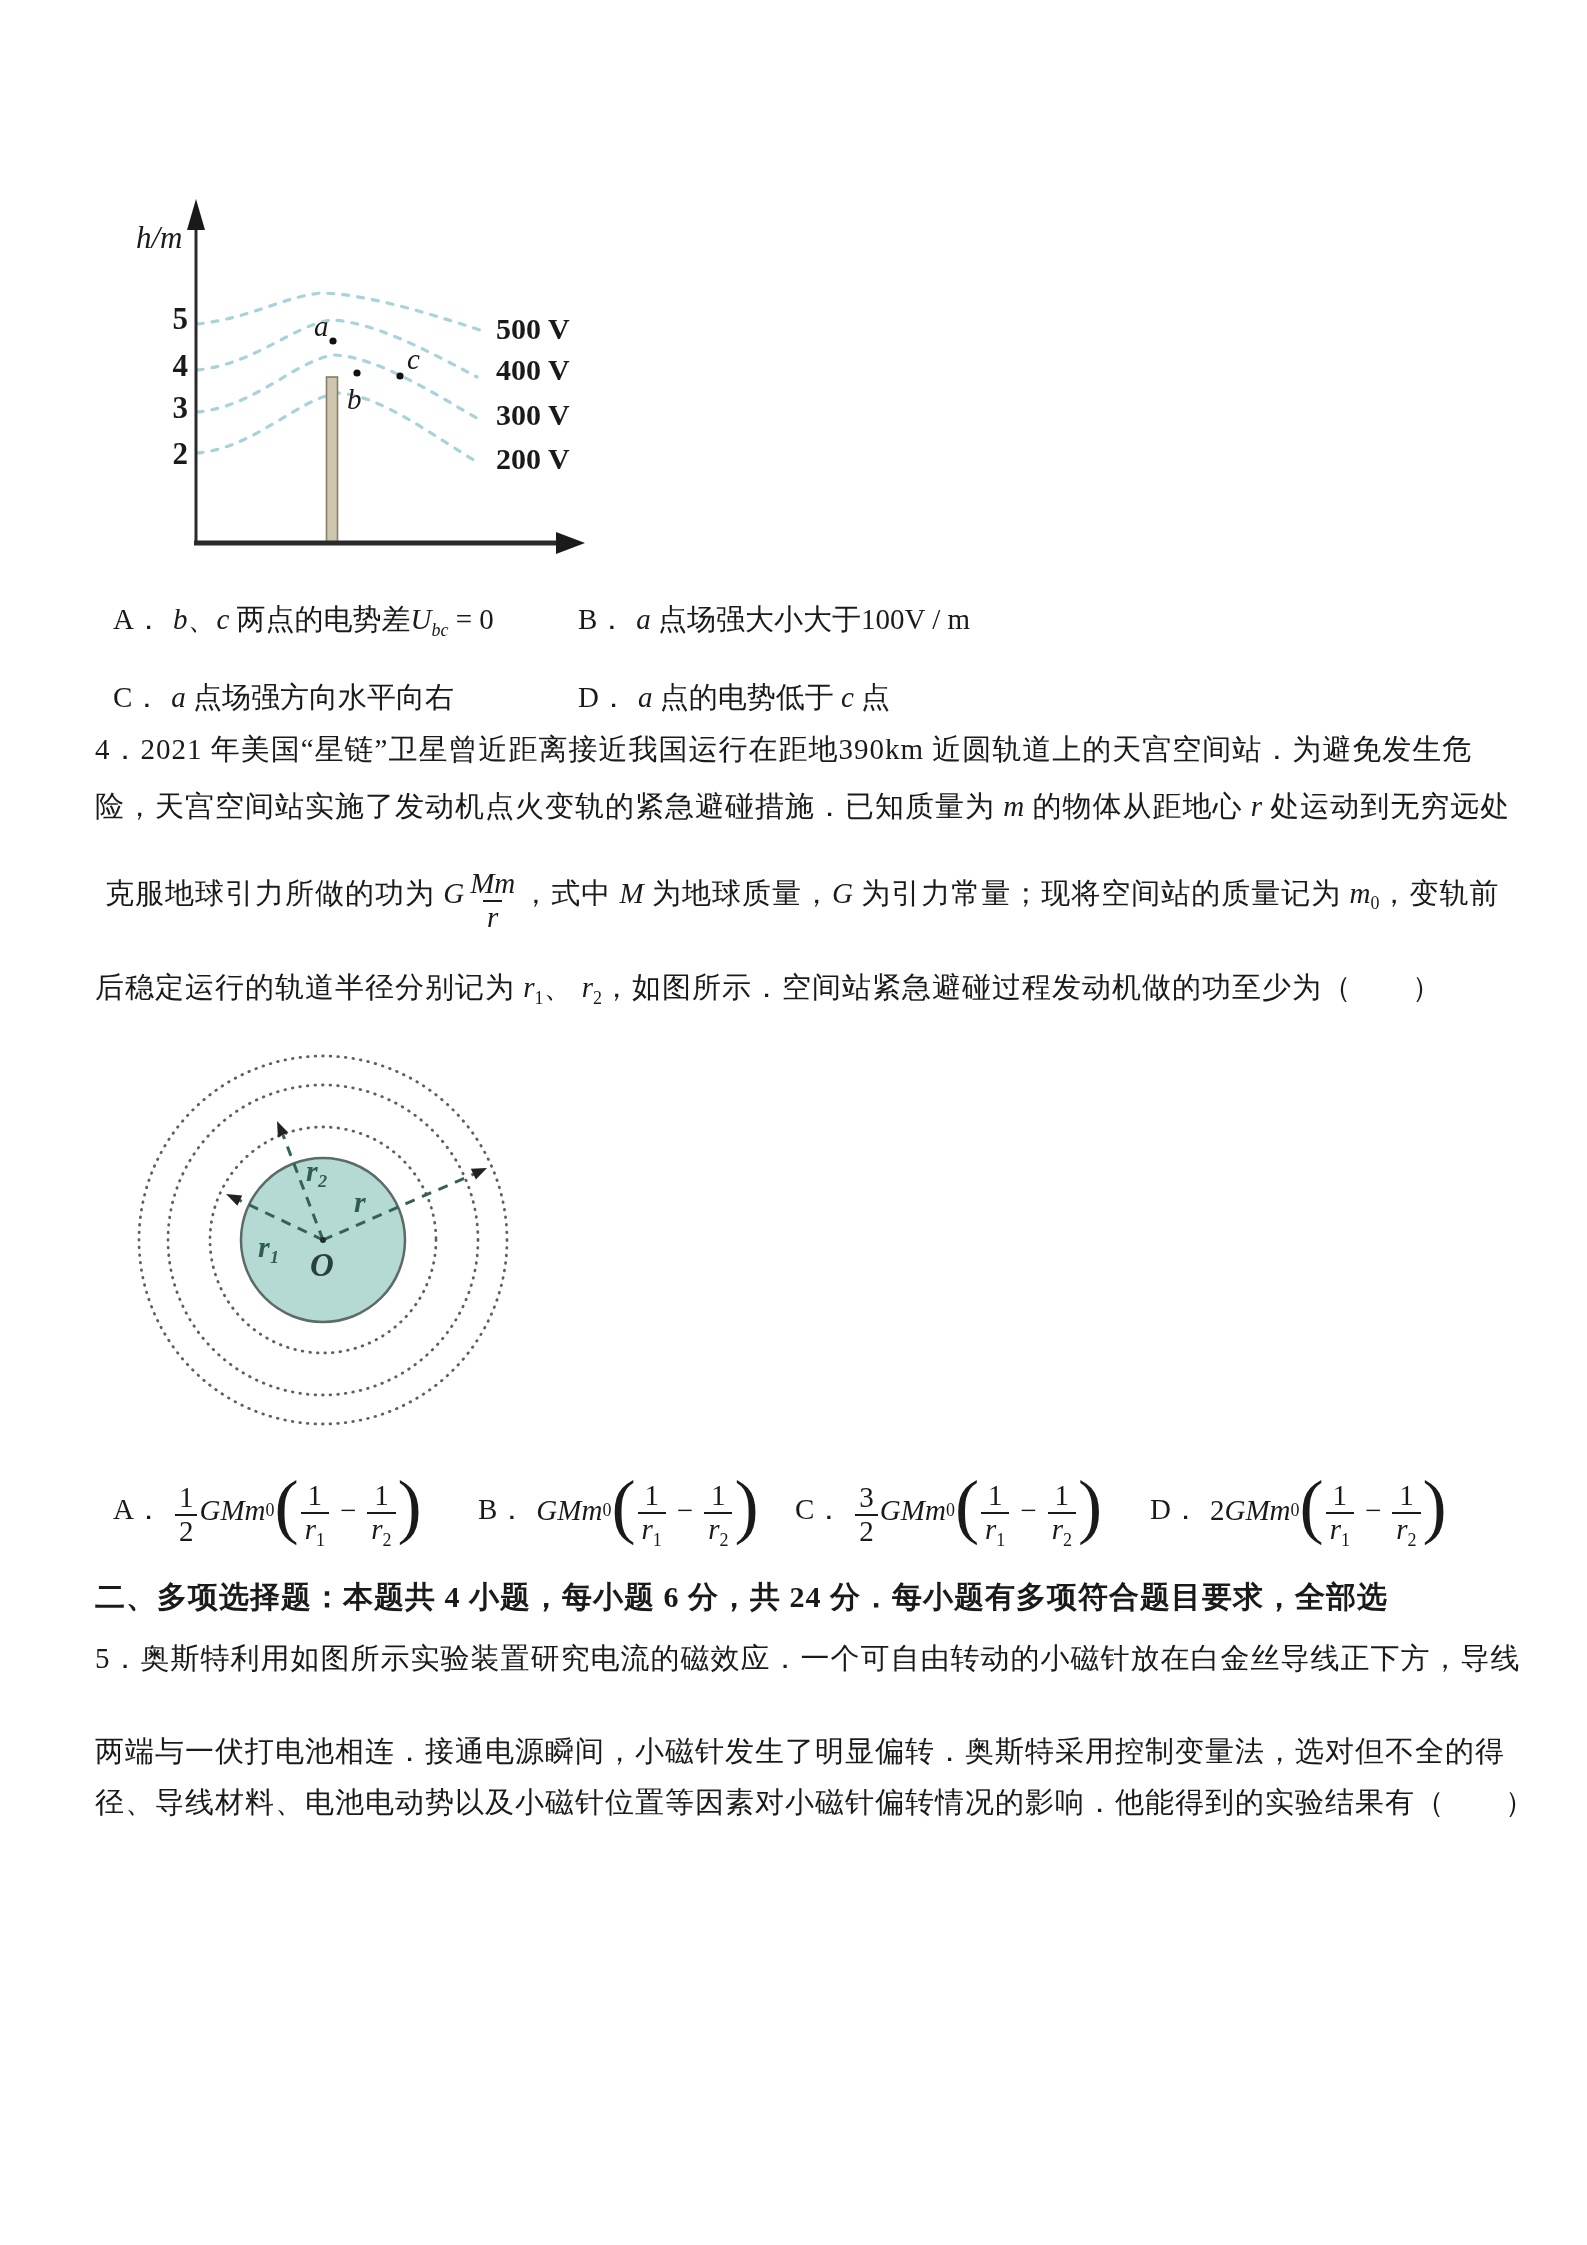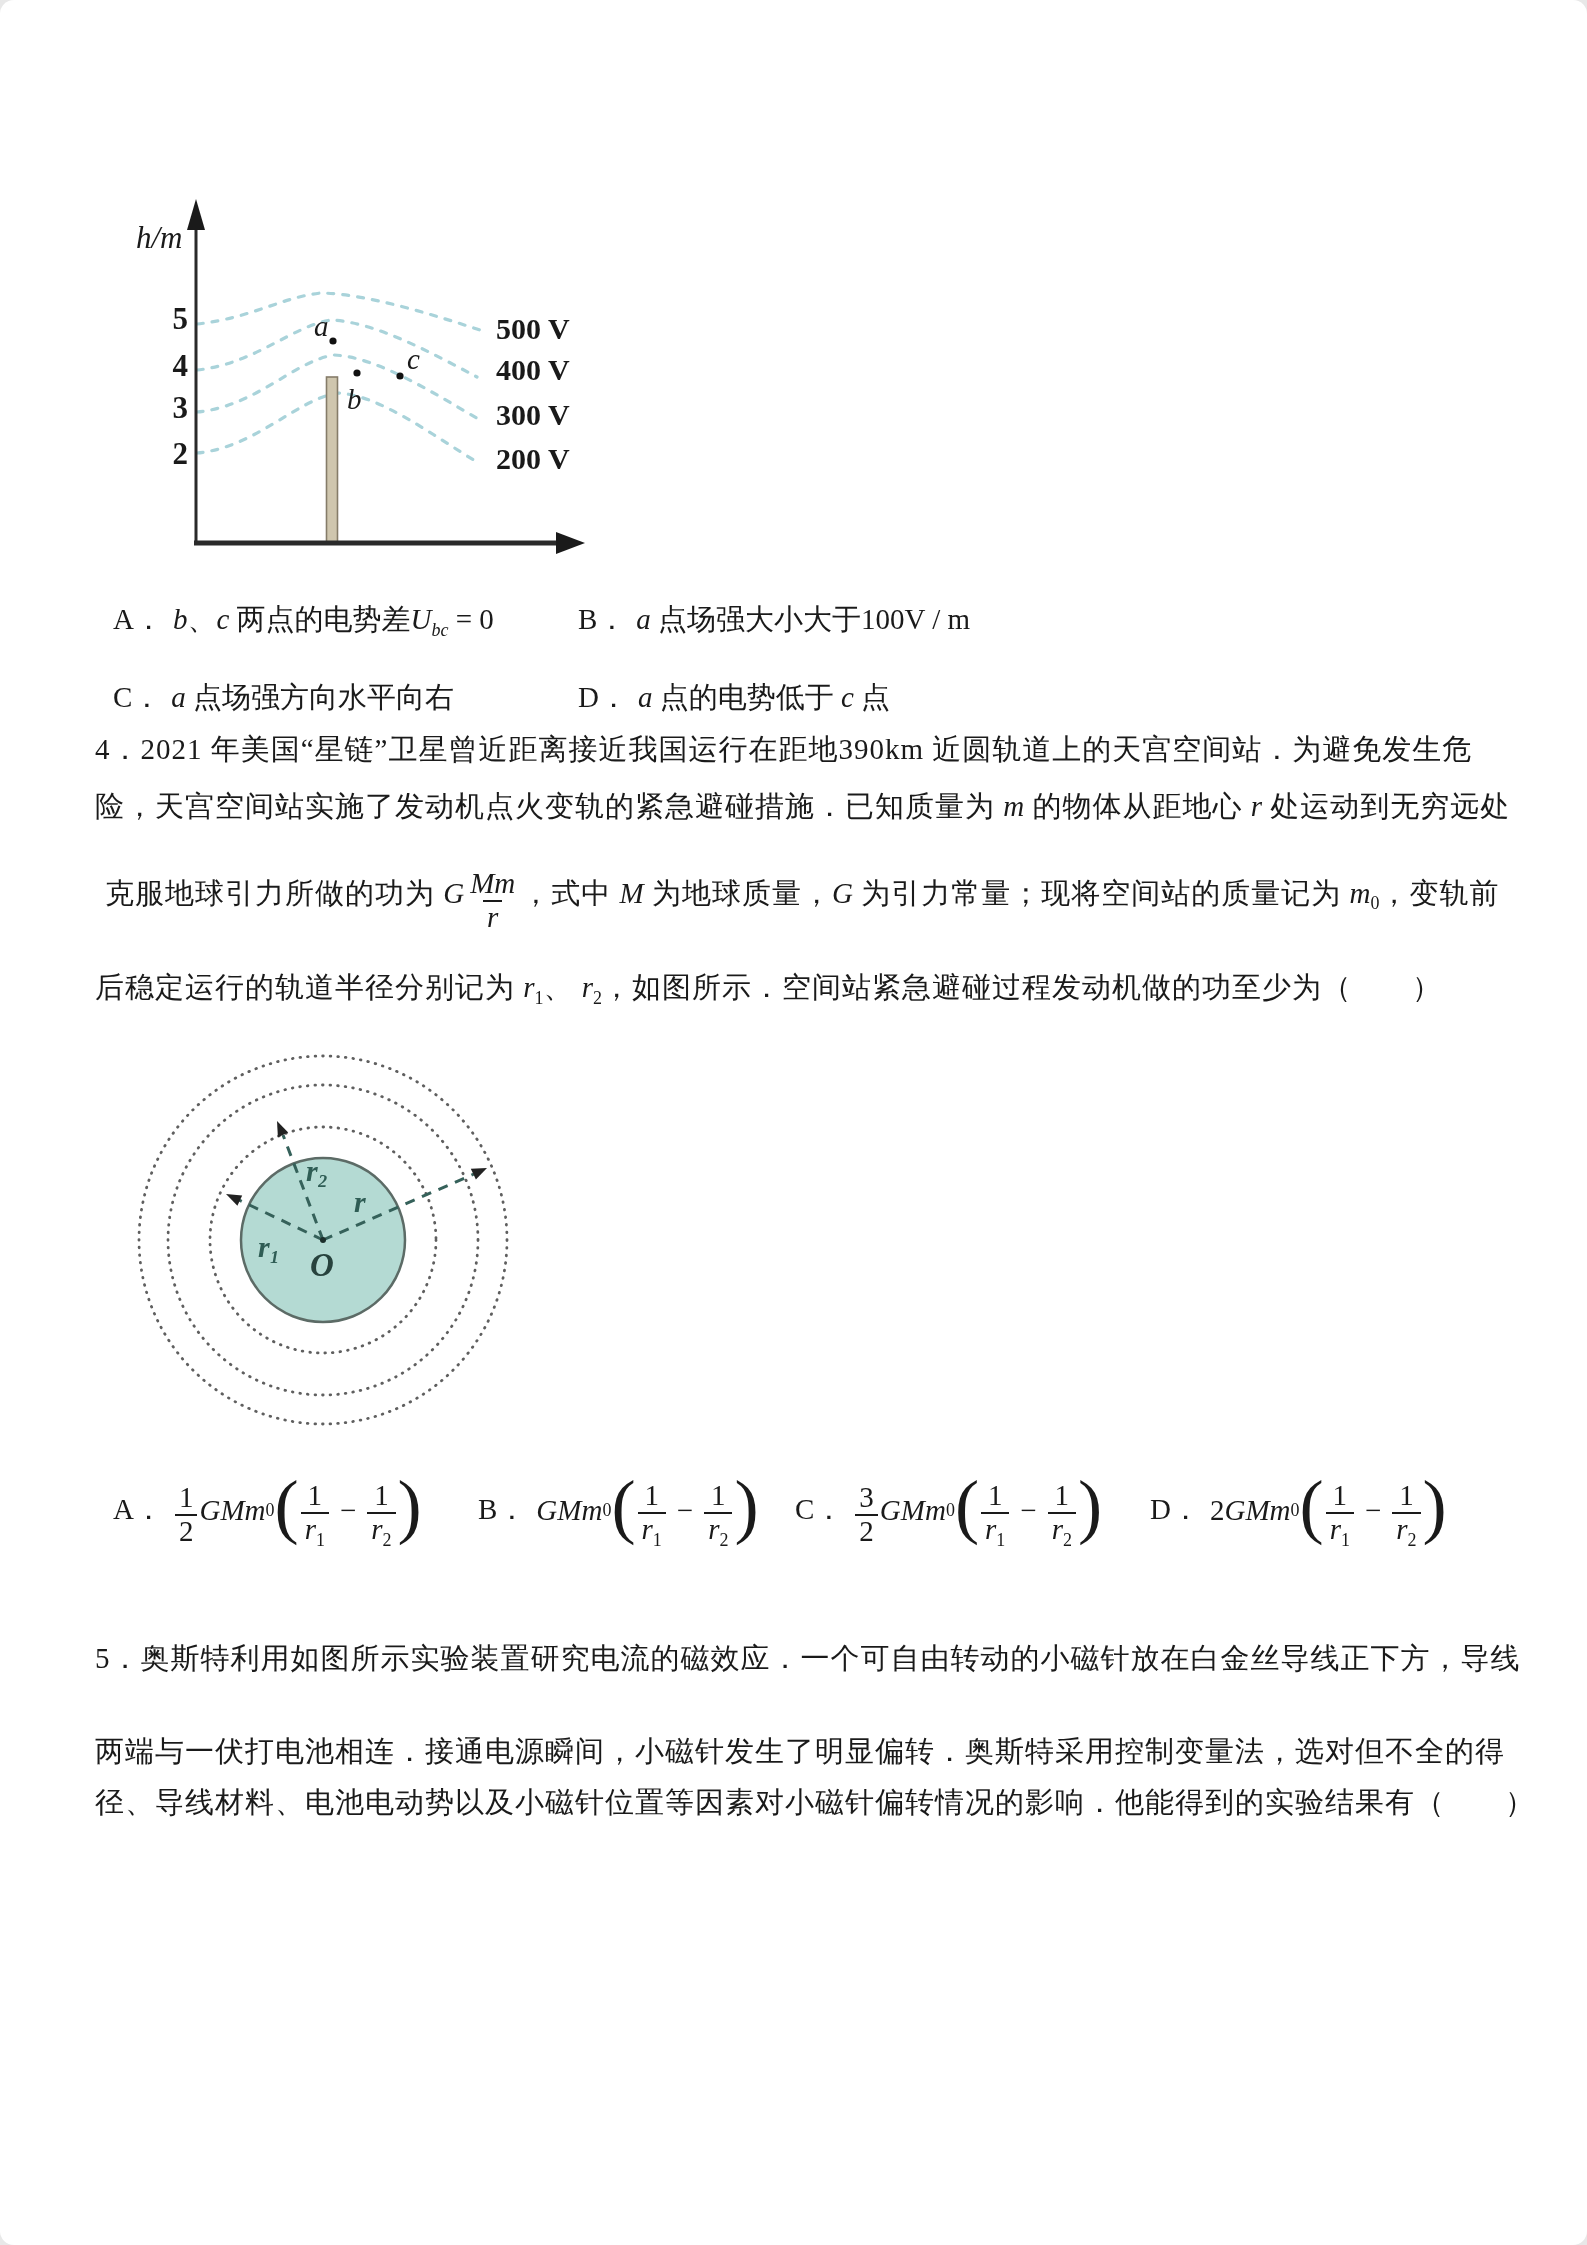--- a/index.html
+++ b/index.html
@@ -3,21 +3,20 @@
 <meta charset="utf-8">
 <style>
   html,body{margin:0;padding:0;background:#e8e8e8;}
   #page{
     position:relative;
     width:1587px;height:2245px;
     background:#ffffff;
     font-family:"Liberation Serif","DejaVu Serif",serif;
     color:#1a1a1a;
     overflow:hidden;
-    border-radius:14px;
   }
   .line{
     position:absolute;
     font-size:29px;
     white-space:nowrap;
     letter-spacing:1px;
     line-height:1.35;
   }
   .bold{font-weight:bold;font-size:30px;}
   sub{font-size:0.62em;letter-spacing:0;}
@@ -208,18 +207,19 @@
     <span class="opt-label">D．</span>
     <span class="formula">2<i>GMm</i><sub>0</sub><span class="bp">(</span><span class="fr">
           <span class="nu">1</span>
           <span class="de"><i>r</i><sub>1</sub></span>
         </span><span class="mi">−</span><span class="fr">
           <span class="nu">1</span>
           <span class="de"><i>r</i><sub>2</sub></span>
         </span><span class="bp">)</span></span>
   </div>
 
+  <div class="line bold" style="left:95px;top:1577px;">二、多项选择题：本题共 4 小题，每小题 6 分，共 24 分．每小题有多项符合题目要求，全部选</div>
 
   <div class="line" style="left:95px;top:1639px;">5．奥斯特利用如图所示实验装置研究电流的磁效应．一个可自由转动的小磁针放在白金丝导线正下方，导线</div>
   <div class="line" style="left:95px;top:1732px;">两端与一伏打电池相连．接通电源瞬间，小磁针发生了明显偏转．奥斯特采用控制变量法，选对但不全的得</div>
   <div class="line" style="left:95px;top:1783px;">径、导线材料、电池电动势以及小磁针位置等因素对小磁针偏转情况的影响．他能得到的实验结果有（　　）</div>
 
 </div>
 
 </body></html>

